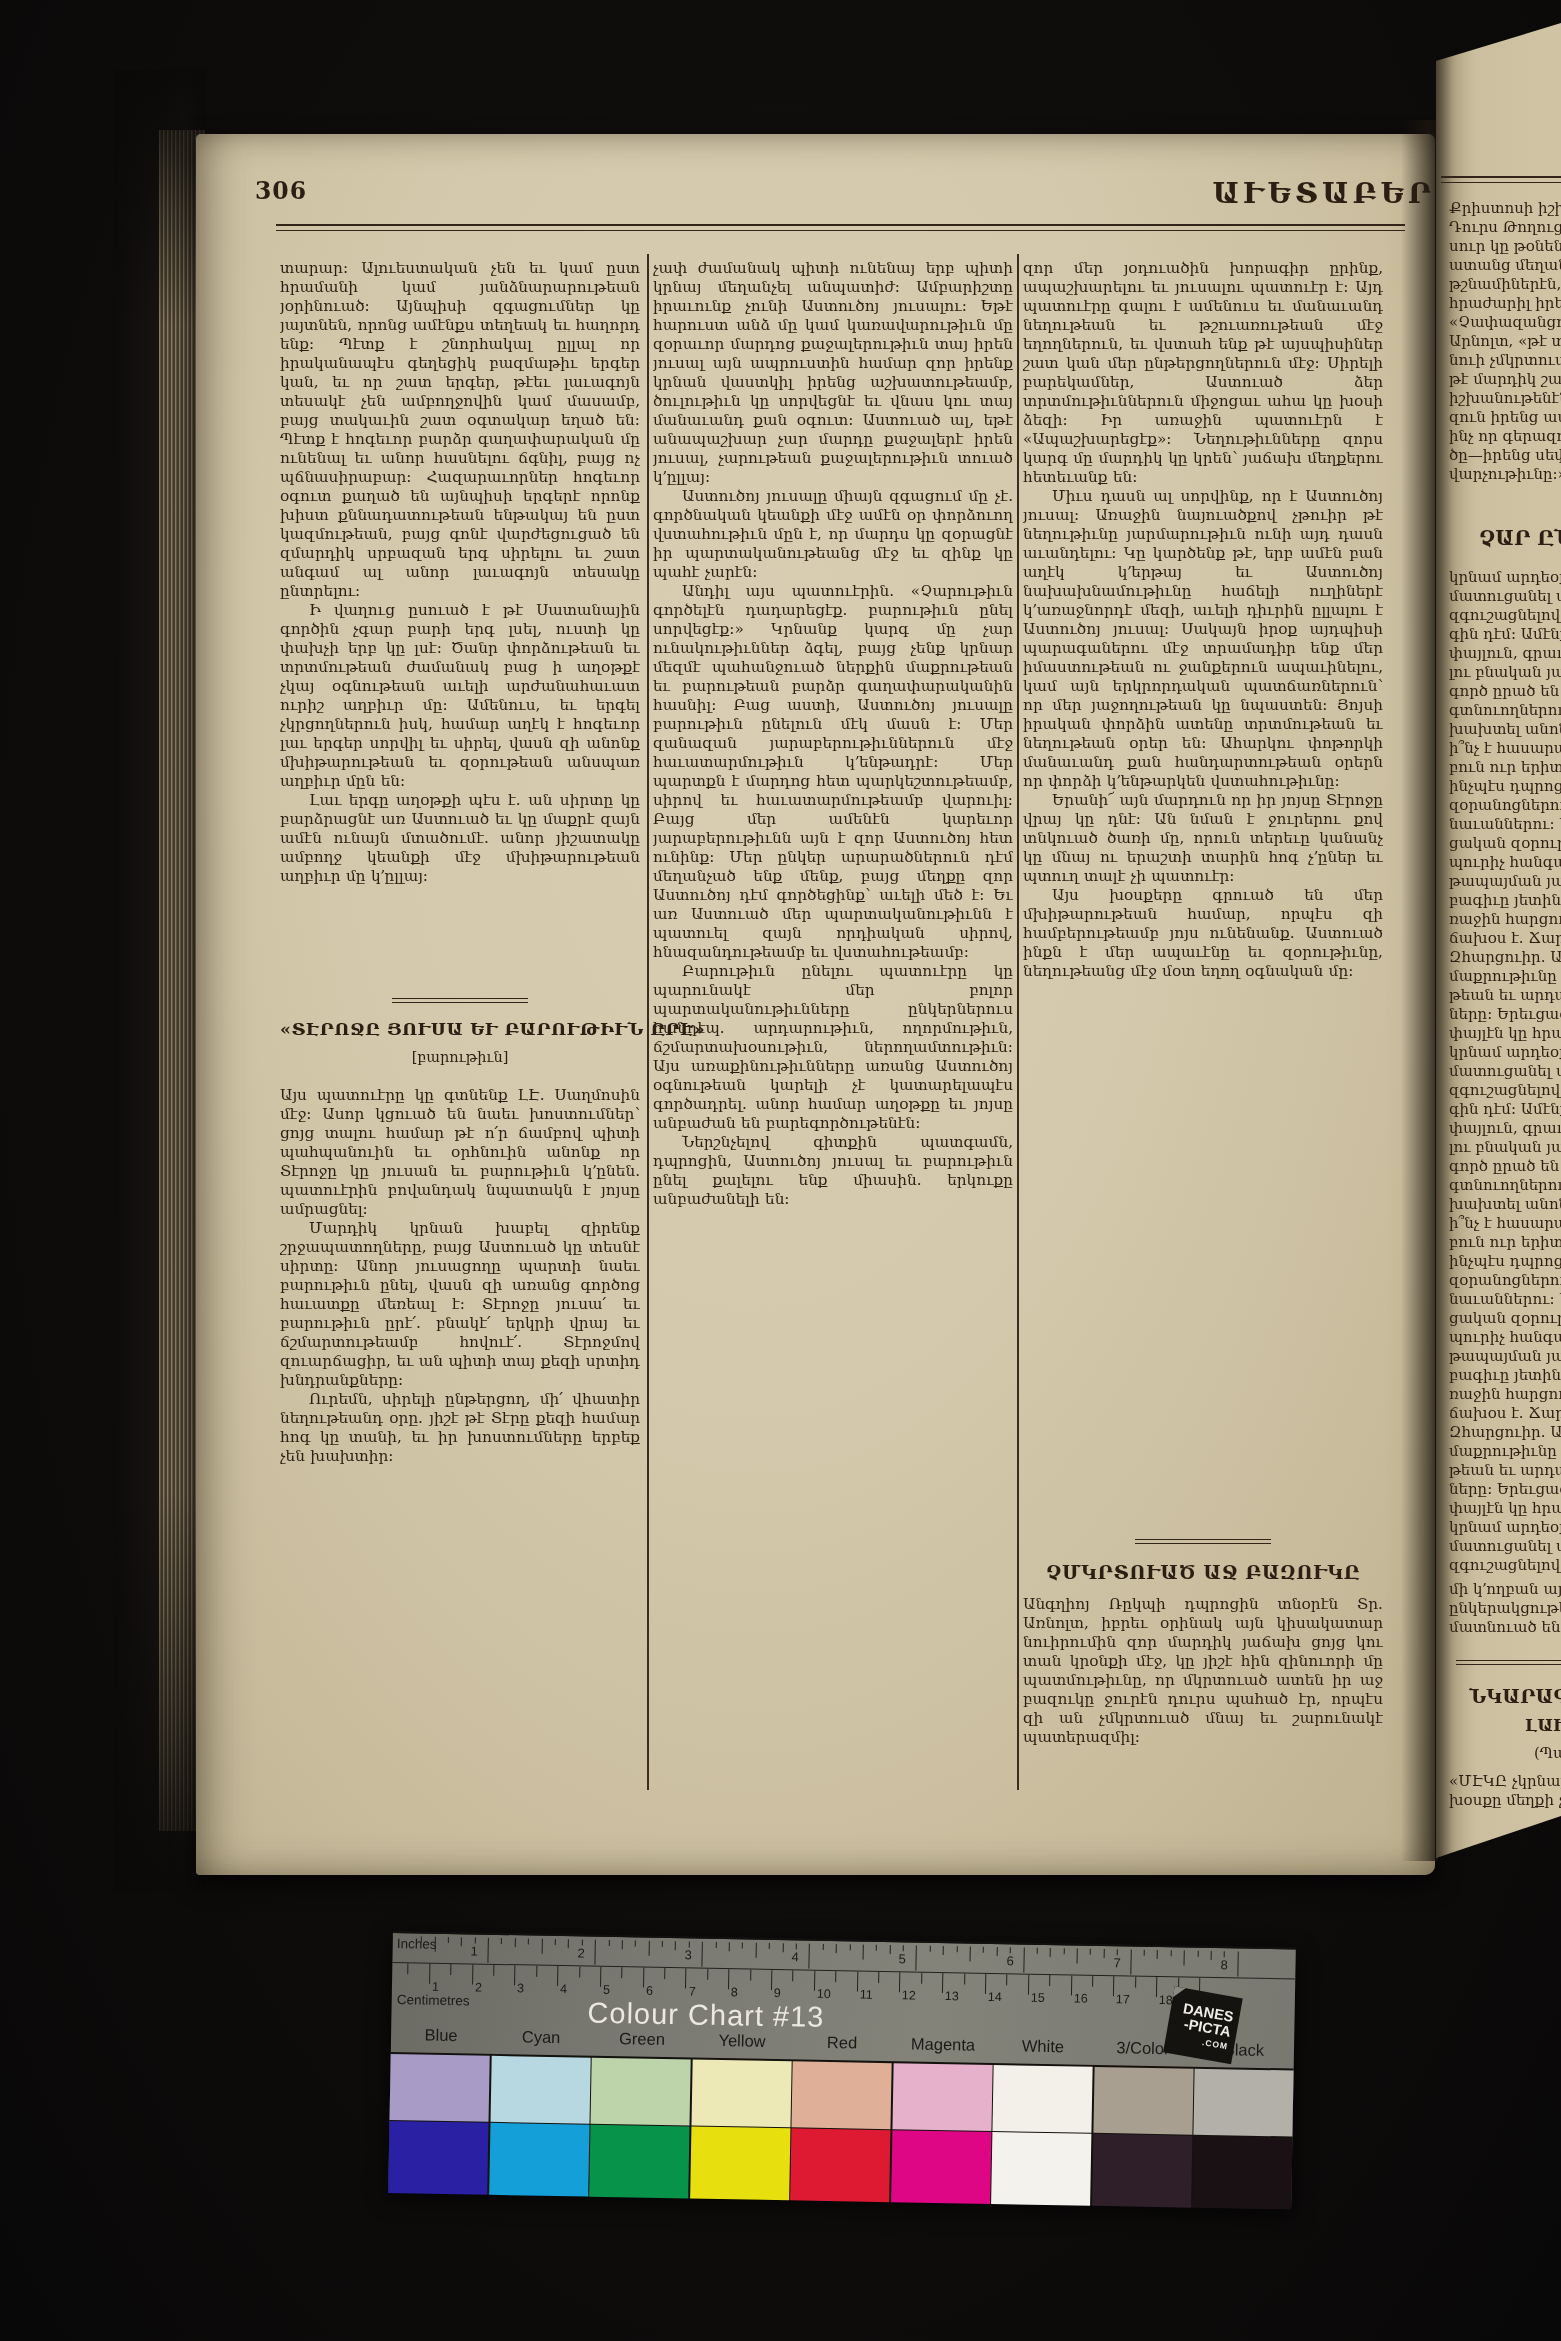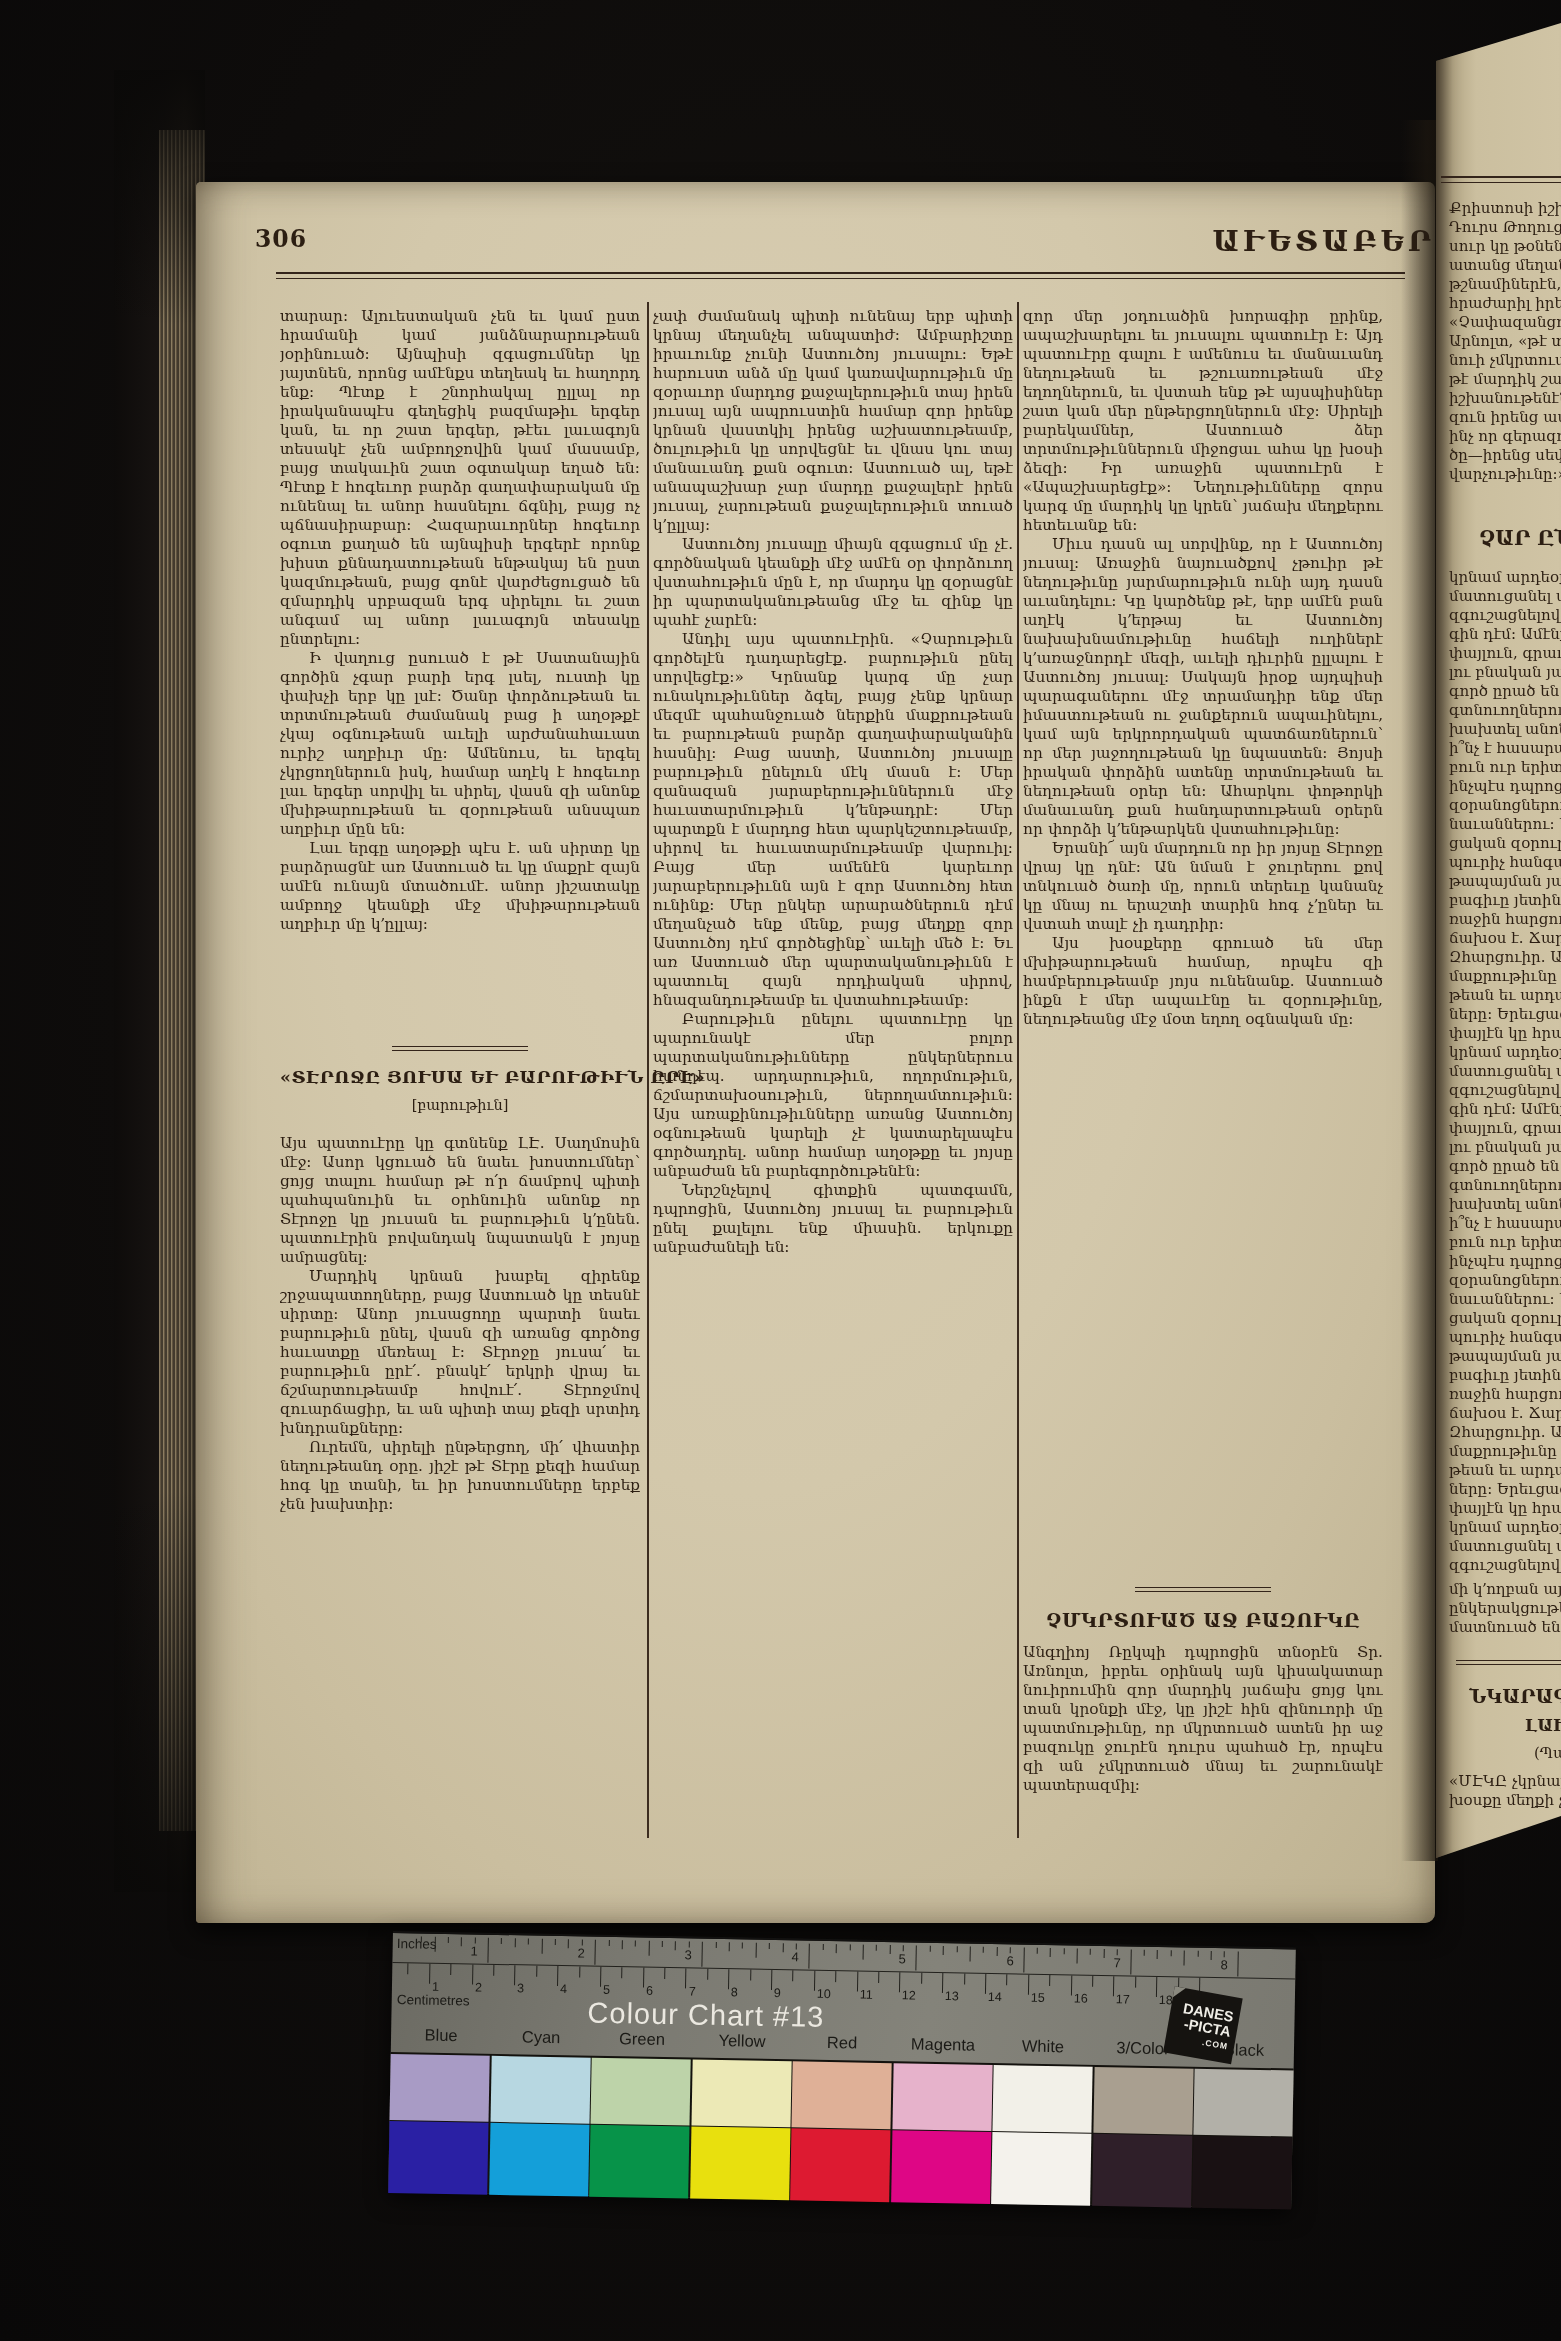--- a/index.html
+++ b/index.html
@@ -16,21 +16,21 @@
   .spine .fade{position:absolute;inset:0;
          background:linear-gradient(180deg,rgba(10,9,8,.95) 0%,rgba(10,9,8,0) 14%,rgba(10,9,8,0) 78%,rgba(10,9,8,.92) 100%);}
   
   .page{position:absolute;left:196px;top:134px;width:1239px;height:1741px;
         background:radial-gradient(ellipse at 45% 32%, #d9ceb3 0%, #d3c8ab 45%, #cabe9f 72%, #bcb08f 100%);
         border-radius:5px 7px 10px 4px;
         box-shadow:inset 35px 0 45px -27.5px rgba(58,47,30,.6),
                    inset -22.5px -17.5px 40px -22.5px rgba(58,47,30,.55),
                    inset 0 20px 35px -22.5px rgba(58,47,30,.45),
                    0 9px 25px rgba(0,0,0,.75);
-        color:#2c1e12;margin-top:48px;}
+        color:#2c1e12;}
   .pagenum{position:absolute;left:59px;top:43px;font-size:23.5px;font-weight:bold;letter-spacing:1px;}
   .masthead{position:absolute;left:0;right:0;top:42px;text-align:right;
             font-size:28.5px;font-weight:bold;letter-spacing:4px;}
   .head-rule{position:absolute;left:80px;top:90px;width:1129px;height:4px;
              border-top:2px solid #33241a;border-bottom:1px solid #33241a;}
   .vrule{position:absolute;top:120px;width:1.5px;height:1536px;background:#3c2c1f;}
   .col{position:absolute;width:360px;}
   .paras{position:absolute;left:0;width:360px;overflow:hidden;
          text-align:justify;font-size:15.3px;line-height:19px;word-spacing:0.5px;}
   .paras p{margin:0;text-indent:29px;}
@@ -121,21 +121,21 @@
           <p>Անդիլ այս պատուէրին. «Չարութիւն գործելէն դադարեցէք. բարութիւն ընել սորվեցէք։» Կրնանք կարգ մը չար ունակութիւններ ձգել, բայց չենք կրնար մեզմէ պահանջուած ներքին մաքրութեան եւ բարութեան բարձր գաղափարականին հասնիլ։ Բաց աստի, Աստուծոյ յուսալը բարութիւն ընելուն մէկ մասն է։ Մեր զանազան յարաբերութիւններուն մէջ հաւատարմութիւն կ՚ենթադրէ։ Մեր պարտքն է մարդոց հետ պարկեշտութեամբ, սիրով եւ հաւատարմութեամբ վարուիլ։ Բայց մեր ամենէն կարեւոր յարաբերութիւնն այն է զոր Աստուծոյ հետ ունինք։ Մեր ընկեր արարածներուն դէմ մեղանչած ենք մենք, բայց մեղքը զոր Աստուծոյ դէմ գործեցինք՝ աւելի մեծ է։ Եւ առ Աստուած մեր պարտականութիւնն է պատուել զայն որդիական սիրով, հնազանդութեամբ եւ վստահութեամբ։</p>
           <p>Բարութիւն ընելու պատուէրը կը պարունակէ մեր բոլոր պարտականութիւնները ընկերներուս հանդէպ. արդարութիւն, ողորմութիւն, ճշմարտախօսութիւն, ներողամտութիւն։ Այս առաքինութիւնները առանց Աստուծոյ օգնութեան կարելի չէ կատարելապէս գործադրել. անոր համար աղօթքը եւ յոյսը անբաժան են բարեգործութենէն։</p>
           <p>Ներշնչելով գիտքին պատգամն, դպրոցին, Աստուծոյ յուսալ եւ բարութիւն ընել քալելու ենք միասին. երկուքը անբաժանելի են։</p>
         </div>
     </div>
 
     <div class="col" style="left:827px;top:0">
       <div class="paras" id="col3-top" style="top:125px;height:1271px">
           <p>զոր մեր յօդուածին խորագիր ըրինք, ապաշխարելու եւ յուսալու պատուէր է։ Այդ պատուէրը գալու է ամենուս եւ մանաւանդ նեղութեան եւ թշուառութեան մէջ եղողներուն, եւ վստահ ենք թէ այսպիսիներ շատ կան մեր ընթերցողներուն մէջ։ Սիրելի բարեկամներ, Աստուած ձեր տրտմութիւններուն միջոցաւ ահա կը խօսի ձեզի։ Իր առաջին պատուէրն է «Ապաշխարեցէք»։ Նեղութիւնները զորս կարգ մը մարդիկ կը կրեն՝ յաճախ մեղքերու հետեւանք են։</p>
           <p>Միւս դասն ալ սորվինք, որ է Աստուծոյ յուսալ։ Առաջին նայուածքով չթուիր թէ նեղութիւնը յարմարութիւն ունի այդ դասն աւանդելու։ Կը կարծենք թէ, երբ ամէն բան աղէկ կ՚երթայ եւ Աստուծոյ նախախնամութիւնը հաճելի ուղիներէ կ՚առաջնորդէ մեզի, աւելի դիւրին ըլլալու է Աստուծոյ յուսալ։ Սակայն իրօք այդպիսի պարագաներու մէջ տրամադիր ենք մեր իմաստութեան ու ջանքերուն ապաւինելու, կամ այն երկրորդական պատճառներուն՝ որ մեր յաջողութեան կը նպաստեն։ Յոյսի իրական փորձին ատենը տրտմութեան եւ նեղութեան օրեր են։ Ահարկու փոթորկի մանաւանդ քան հանդարտութեան օրերն որ փորձի կ՚ենթարկեն վստահութիւնը։</p>
-          <p>Երանի՜ այն մարդուն որ իր յոյսը Տէրոջը վրայ կը դնէ։ Ան նման է ջուրերու քով տնկուած ծառի մը, որուն տերեւը կանանչ կը մնայ ու երաշտի տարին հոգ չ՚ըներ եւ վստահ տալէ չի դադրիր։</p>
+          <p>Երանի՜ այն մարդուն որ իր յոյսը Տէրոջը վրայ կը դնէ։ Ան նման է ջուրերու քով տնկուած ծառի մը, որուն տերեւը կանանչ կը մնայ ու երաշտի տարին հոգ չ՚ըներ եւ պտուղ տալէ չի պատուէր։</p>
           <p>Այս խօսքերը գրուած են մեր մխիթարութեան համար, որպէս զի համբերութեամբ յոյս ունենանք. Աստուած ինքն է մեր ապաւէնը եւ զօրութիւնը, նեղութեանց մէջ մօտ եղող օգնական մը։</p>
         </div>
       <div class="divider" style="top:1405px"></div>
       <div class="art-title" style="top:1427px;font-size:19px">ՉՄԿՐՏՈՒԱԾ ԱՋ ԲԱԶՈՒԿԸ</div>
       <div class="paras" id="col3-after" style="top:1461px;height:226px">
           <p>Անգղիոյ Ռըկպի դպրոցին տնօրէն Տր. Առնոլտ, իբրեւ օրինակ այն կիսակատար նուիրումին զոր մարդիկ յաճախ ցոյց կու տան կրօնքի մէջ, կը յիշէ հին զինուորի մը պատմութիւնը, որ մկրտուած ատեն իր աջ բազուկը ջուրէն դուրս պահած էր, որպէս զի ան չմկրտուած մնայ եւ շարունակէ պատերազմիլ։</p>
         </div>
     </div>
   </div>
 

